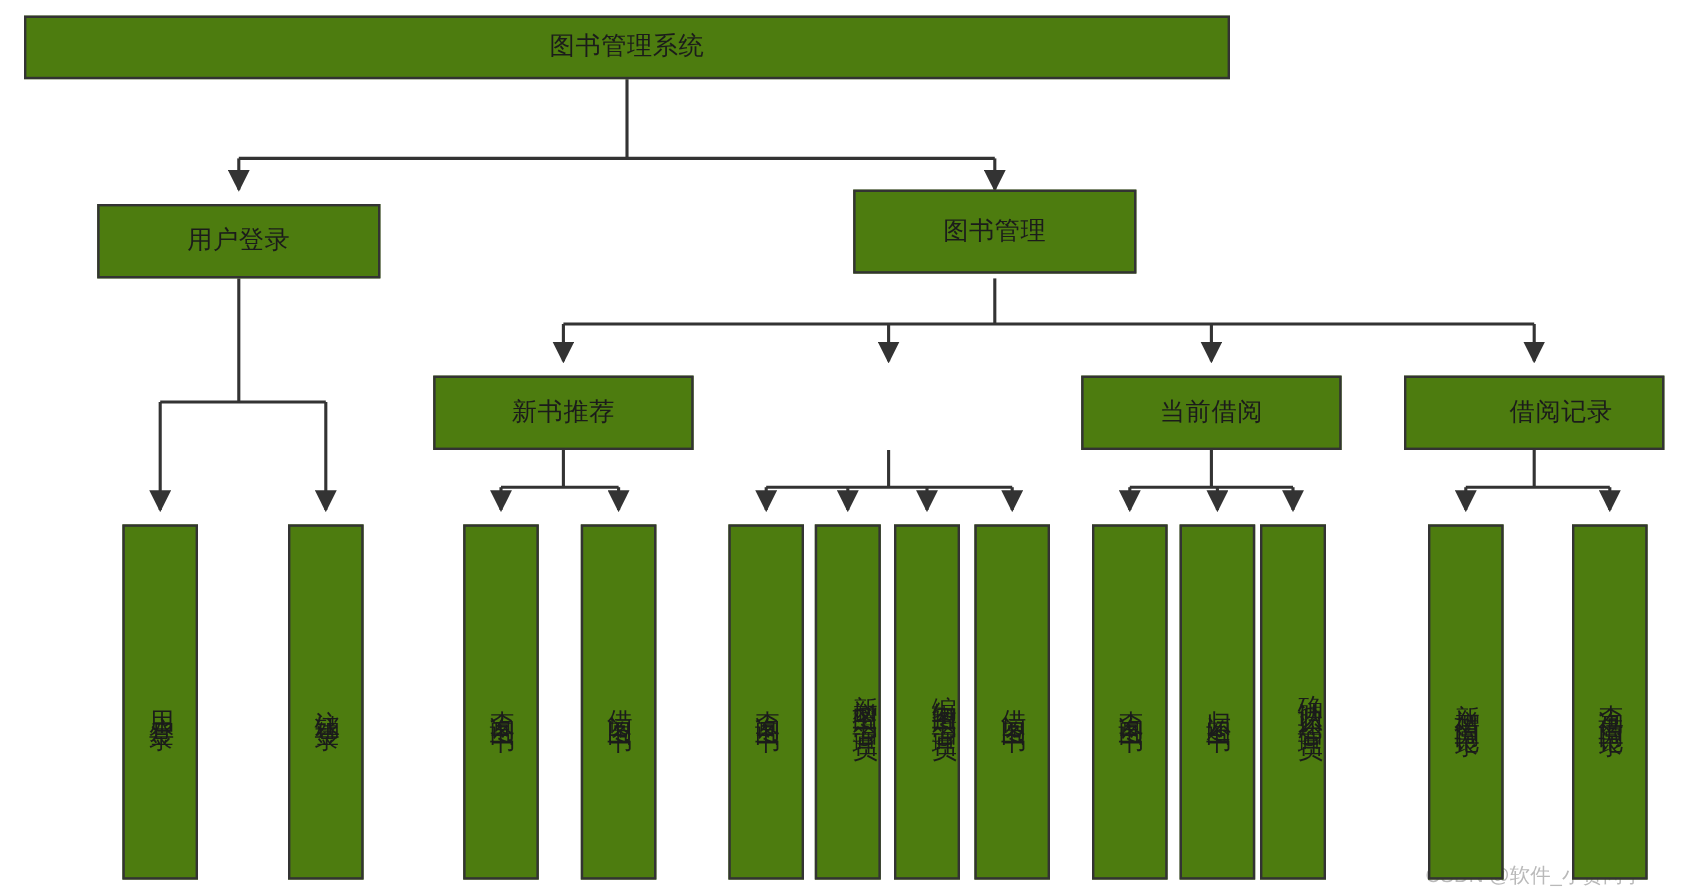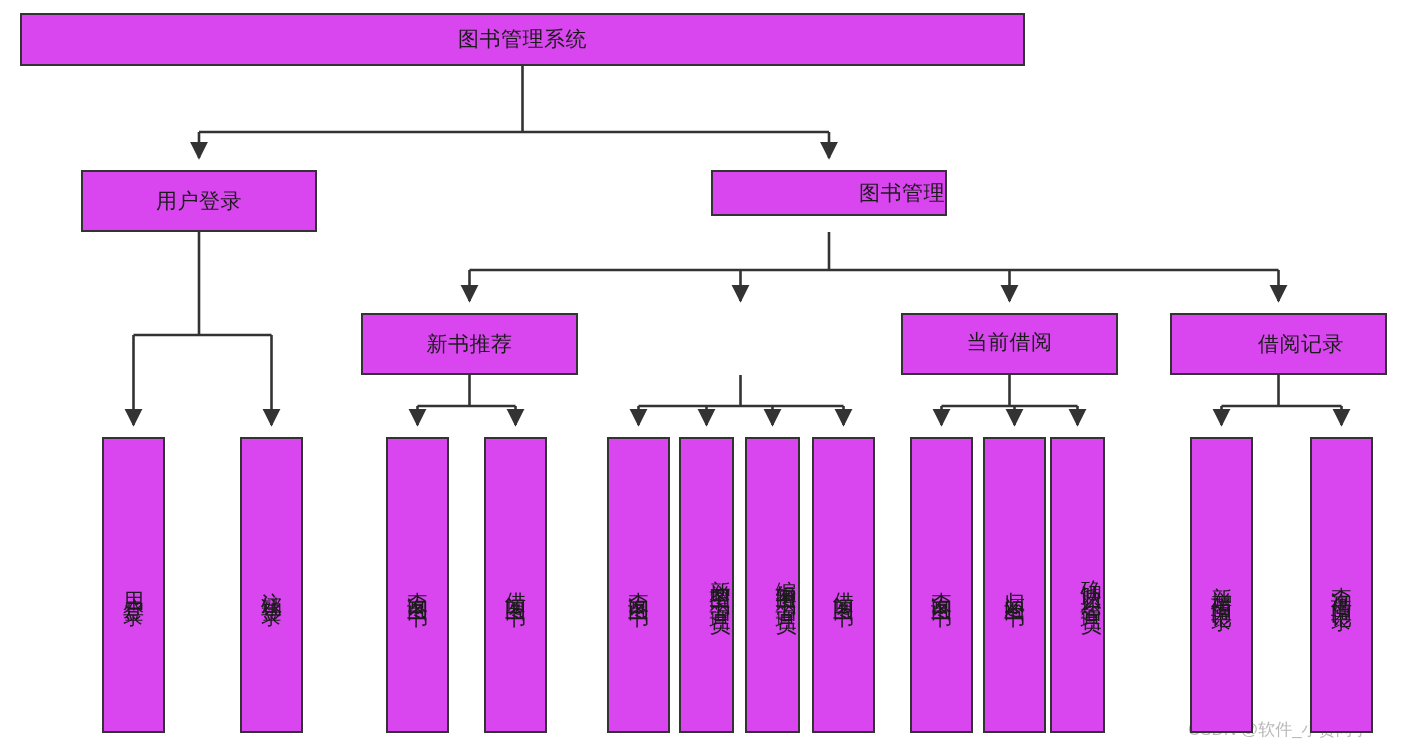--- a/index.html
+++ b/index.html
@@ -21,21 +21,21 @@
     position: absolute;
     left: 0;
     top: 0;
     width: 1405px;
     height: 747px;
     pointer-events: none;
   }
   .node {
     position: absolute;
     box-sizing: border-box;
-    background: #d946ef;
+    background: #4d7c0f;
     border: 2px solid #333333;
     display: flex;
     align-items: center;
     justify-content: center;
     color: #1b1b1b;
     line-height: 1.15;
   }
   .node.h {
     font-size: 21px;
     letter-spacing: 0.5px;
@@ -113,27 +113,27 @@
   </svg>
 
   <div class="watermark" style="left: 1188px; top: 718px;">CSDN @软件_小贺同学</div>
 
 <div class="node h" style="left: 20px; top: 13px; width: 1005px; height: 53px;">
       <span class="htxt">图书管理系统</span>
     </div>
     <div class="node h" style="left: 81px; top: 170px; width: 236px; height: 62px;">
       <span class="htxt">用户登录</span>
     </div>
-    <div class="node h" style="left: 711px; top: 170px; width: 236px; height: 46px; justify-content: flex-end;">
+    <div class="node h" style="left: 711px; top: 158px; width: 236px; height: 70px;">
       <span class="htxt">图书管理</span>
     </div>
     <div class="node h" style="left: 361px; top: 313px; width: 217px; height: 62px; align-items: center;">
       <span class="htxt">新书推荐</span>
     </div>
-    <div class="node h" style="left: 901px; top: 313px; width: 217px; height: 62px; font-family: Liberation Mono, monospace;">
+    <div class="node h" style="left: 901px; top: 313px; width: 217px; height: 62px;">
       <span class="htxt">当前借阅</span>
     </div>
     <div class="node h" style="left: 1170px; top: 313px; width: 217px; height: 62px; padding-left: 45px;">
       <span class="htxt">借阅记录</span>
     </div>
     <div class="node v" style="left: 102px; top: 437px; width: 63px; height: 296px;">
       <span class="vtxt">用户登录</span>
     </div>
     <div class="node v" style="left: 240px; top: 437px; width: 63px; height: 296px;">
       <span class="vtxt">注销登录</span>

